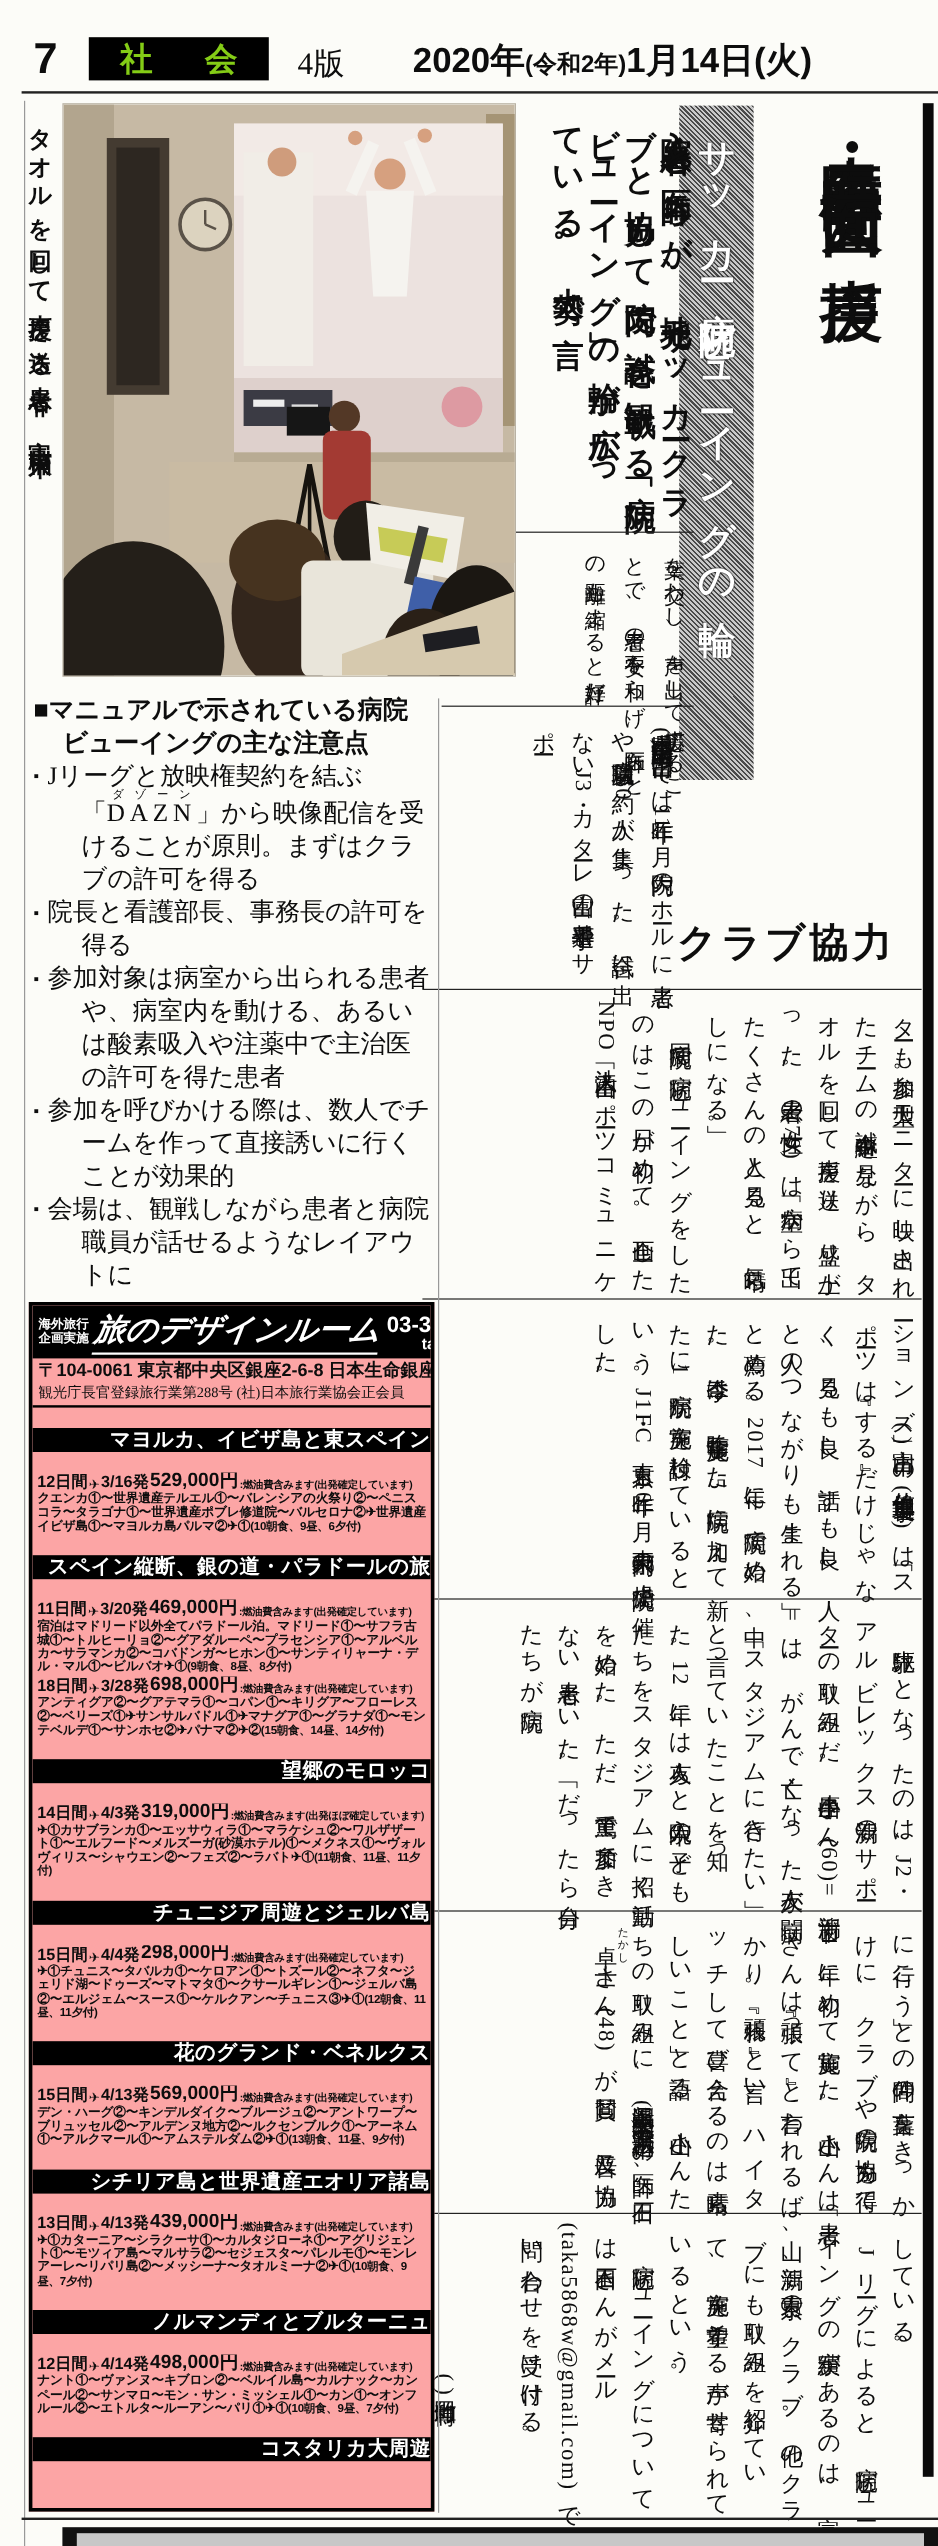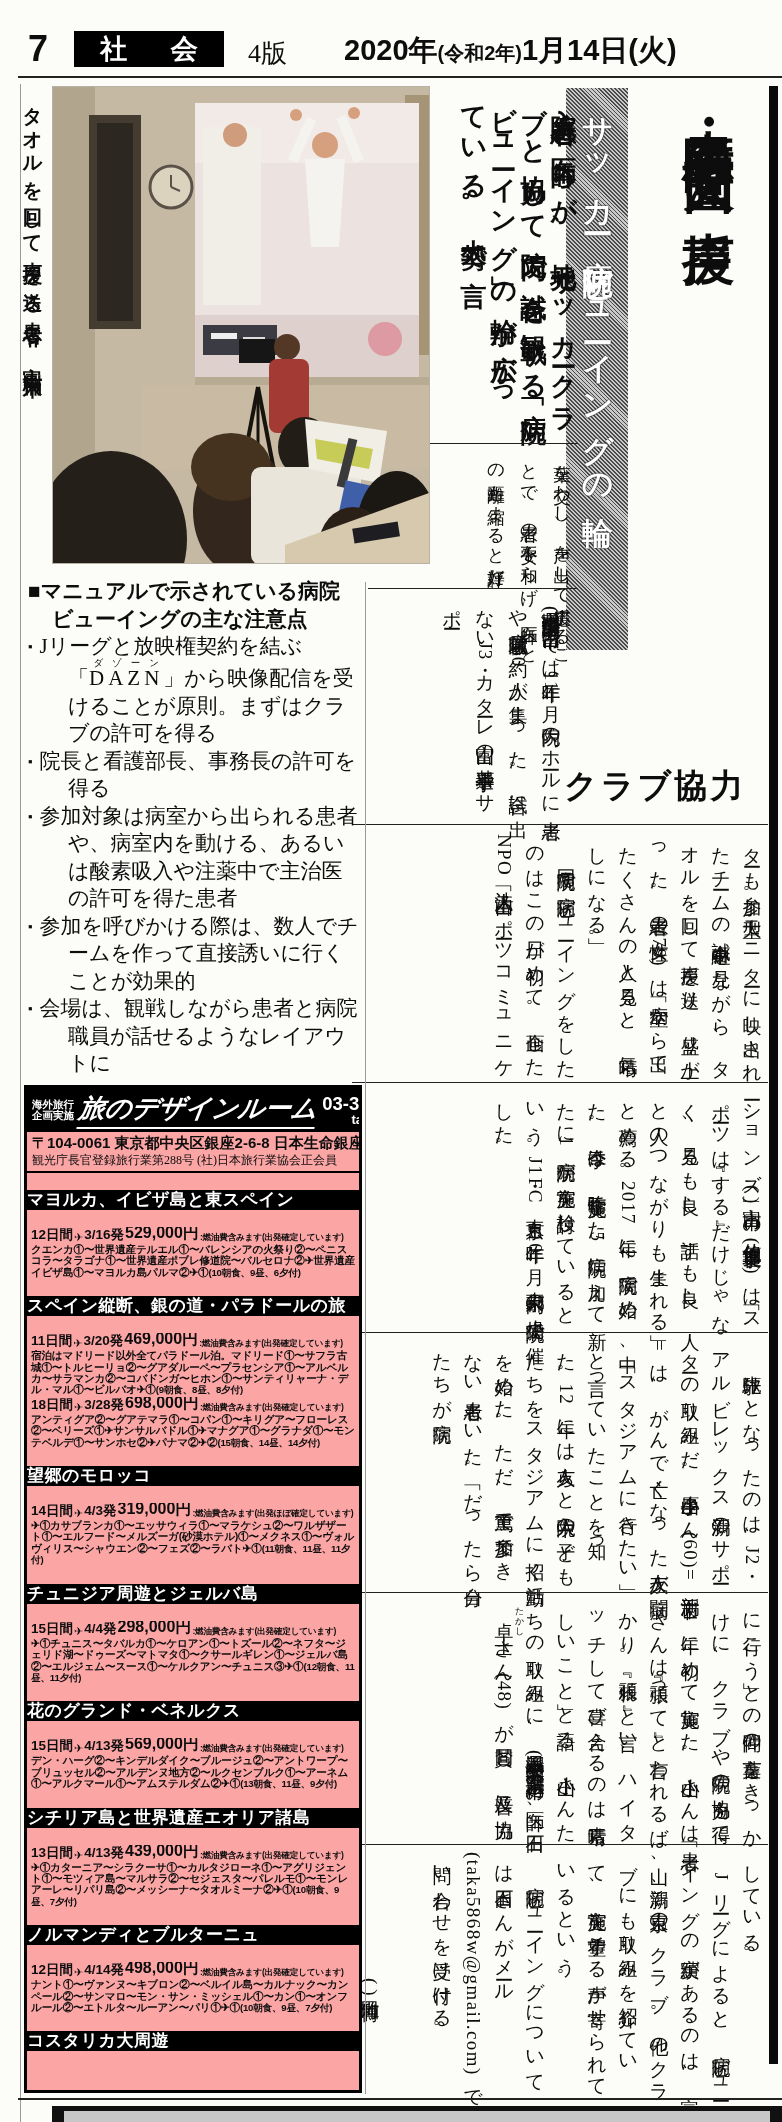--- a/index.html
+++ b/index.html
@@ -5,21 +5,21 @@
   html,body{margin:0;padding:0;background:#e8e8e4;}
   .page{position:relative;width:782px;height:2122px;background:#fcfcf8;color:#0d0d0d;
         font-family:"Liberation Serif","DejaVu Serif",serif;overflow:hidden;}
   .abs{position:absolute;}
   .v{writing-mode:vertical-rl;text-orientation:mixed;}
   .hrule{position:absolute;background:#222;height:1px;}
   .vrule{position:absolute;background:#999;width:1px;}
 
   
   .pagenum{left:28px;top:28px;font:700 36px "Liberation Sans",sans-serif;}
-  .section-box{left:74px;top:31px;width:150px;height:36px;background:#000;color:#ffffff;
+  .section-box{left:74px;top:31px;width:150px;height:36px;background:#000;color:#84cc16;
       display:flex;align-items:center;justify-content:center;
       font:700 27px "Liberation Sans",sans-serif;letter-spacing:18px;text-indent:18px;}
   .edition{left:248px;top:36px;font:400 26px "Liberation Serif",serif;}
   .date{left:344px;top:31px;font:700 29px "Liberation Sans",sans-serif;white-space:nowrap;}
   .date .era{font-size:20px;font-weight:700;}
 
   
   .headline-main{left:645px;top:88px;width:126px;height:648px;
       font-weight:900;font-size:52px;line-height:126px;letter-spacing:3px;text-align:start;}
   .headline-band{left:566px;top:88px;width:62px;height:562px;
@@ -67,21 +67,21 @@
   .ad-head{display:flex;align-items:center;background:#000;color:#fff;height:44px;padding:0 5px;gap:5px;}
   .ad-agency{font-size:10.5px;line-height:11.5px;font-weight:700;flex:0 0 auto;}
   .ad-logo{flex:1 1 auto;font-weight:900;font-style:italic;font-size:26px;white-space:nowrap;
       transform:skewX(-8deg);border-bottom:2.5px solid #fff;padding-bottom:1px;}
   .ad-contact{text-align:right;flex:0 0 auto;}
   .ad-phone{font-weight:700;font-size:18.5px;line-height:19px;}
   .ad-site{font-weight:700;font-size:13px;line-height:14px;}
   .ad-address{border-bottom:2px solid #000;padding:2px 5px 3px;}
   .ad-addr1{font-weight:700;font-size:15px;line-height:18px;white-space:nowrap;}
   .ad-addr2{font-family:"Liberation Serif",serif;font-size:12px;line-height:16px;white-space:nowrap;}
-  .tour-title{background:#000;color:#fff;text-align:left;font-weight:900;font-size:17px;
+  .tour-title{background:#000;color:#fff;text-align:right;font-weight:900;font-size:17px;
       line-height:20px;height:20px;letter-spacing:.5px;overflow:hidden;white-space:nowrap;}
   .tour-price{display:flex;align-items:flex-end;white-space:nowrap;overflow:hidden;height:17px;padding:0 4px;gap:1px;}
   .t-days{font-weight:700;font-size:13.5px;}
   .t-plane{font-size:11px;}
   .t-dep{font-weight:700;font-size:13.5px;}
   .t-price{font-weight:700;font-size:16px;}
   .t-note{font-weight:700;font-size:8.6px;letter-spacing:-.2px;margin-top:28px;}
   .tour-route{font-weight:600;font-size:10.6px;line-height:11.4px;letter-spacing:-.2px;padding:0 4px 1px;}
   .t-meals{font-size:9.6px;}
 

